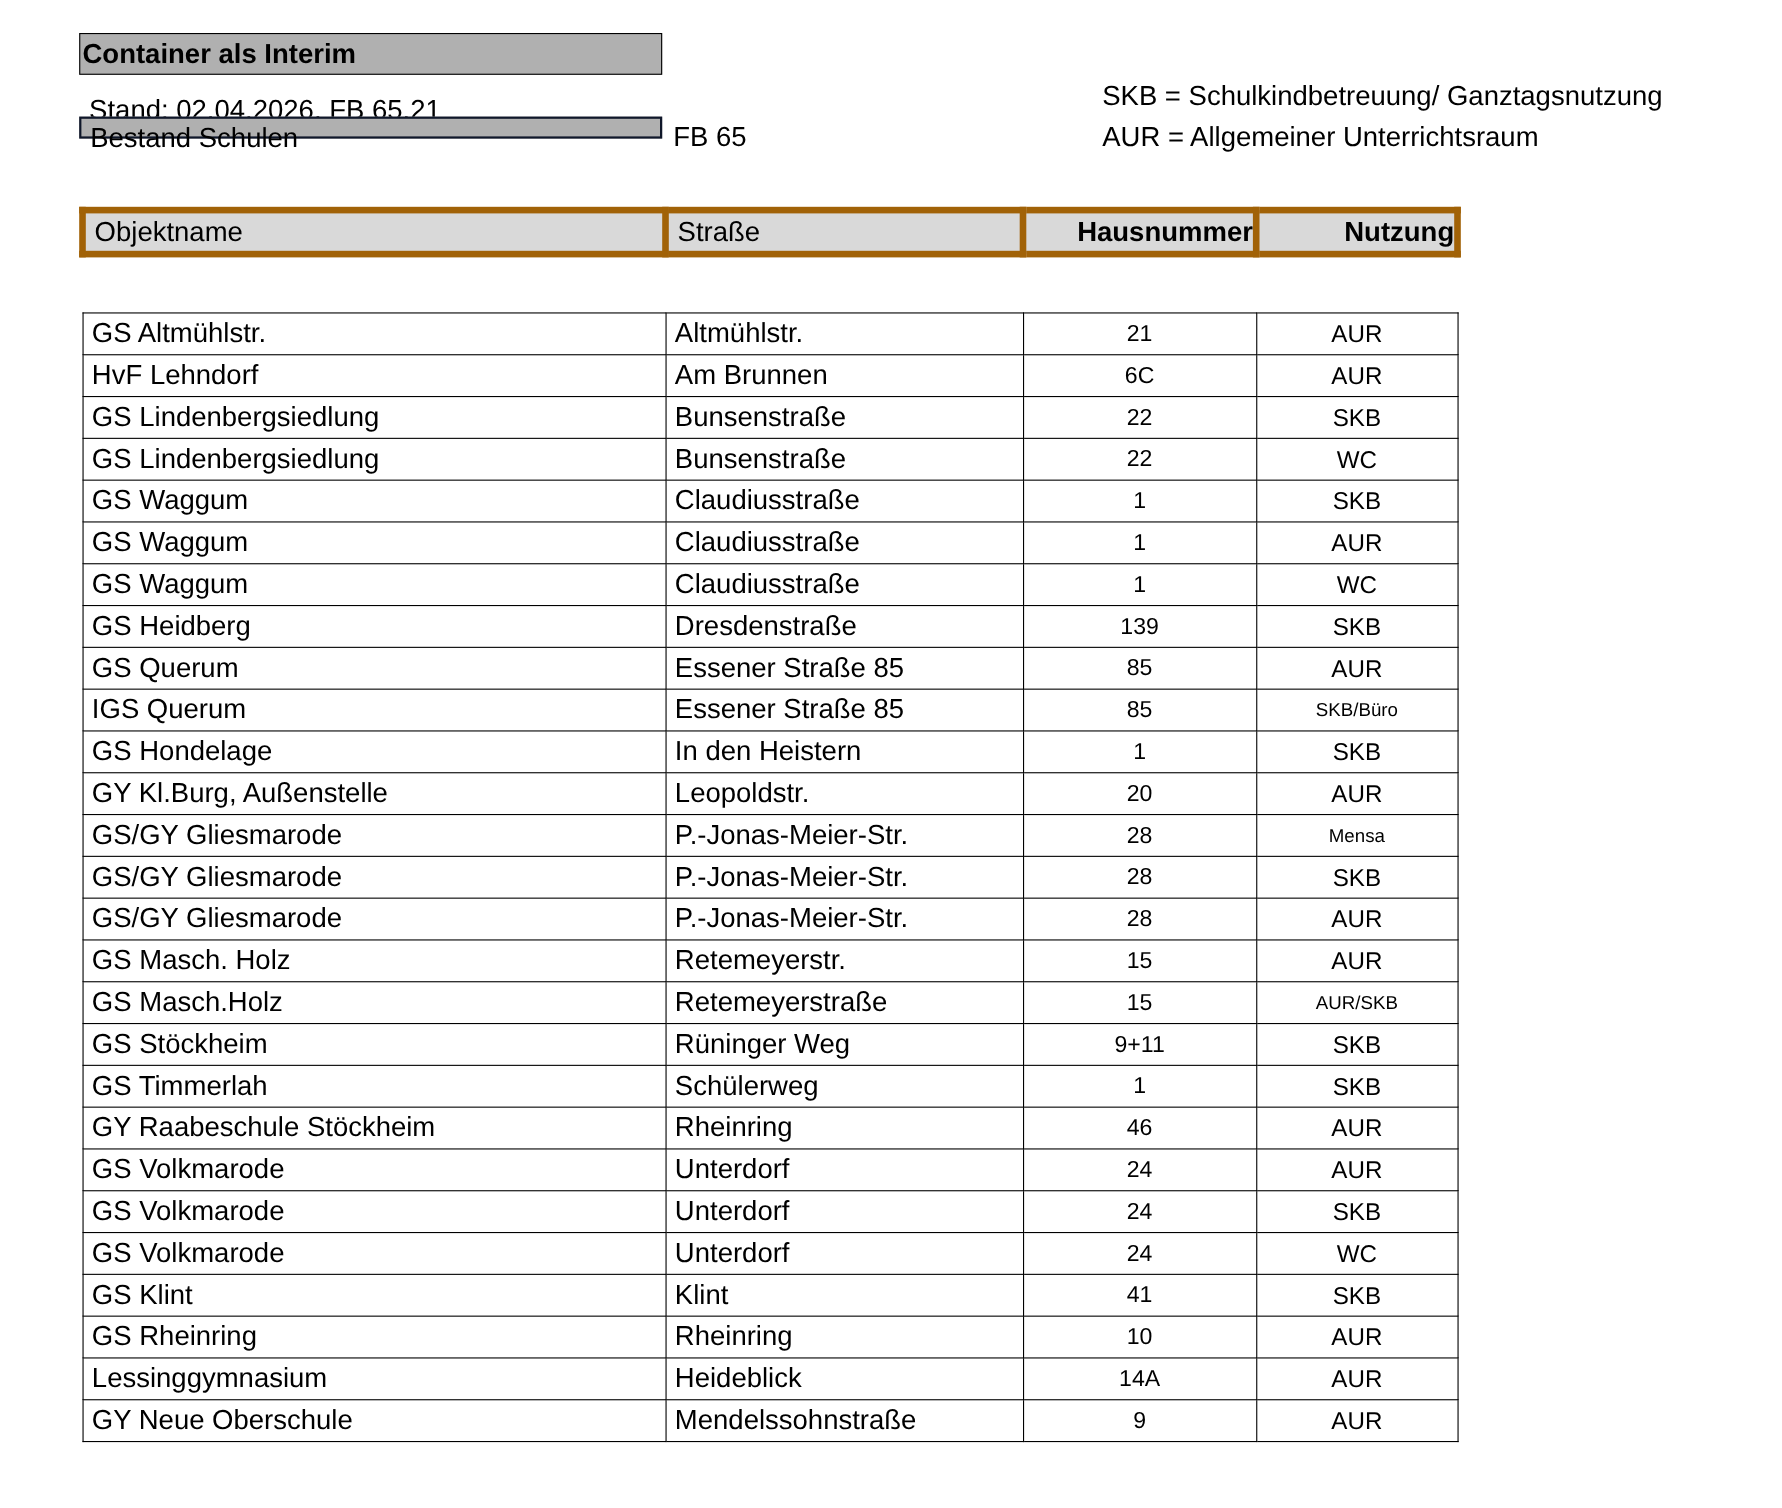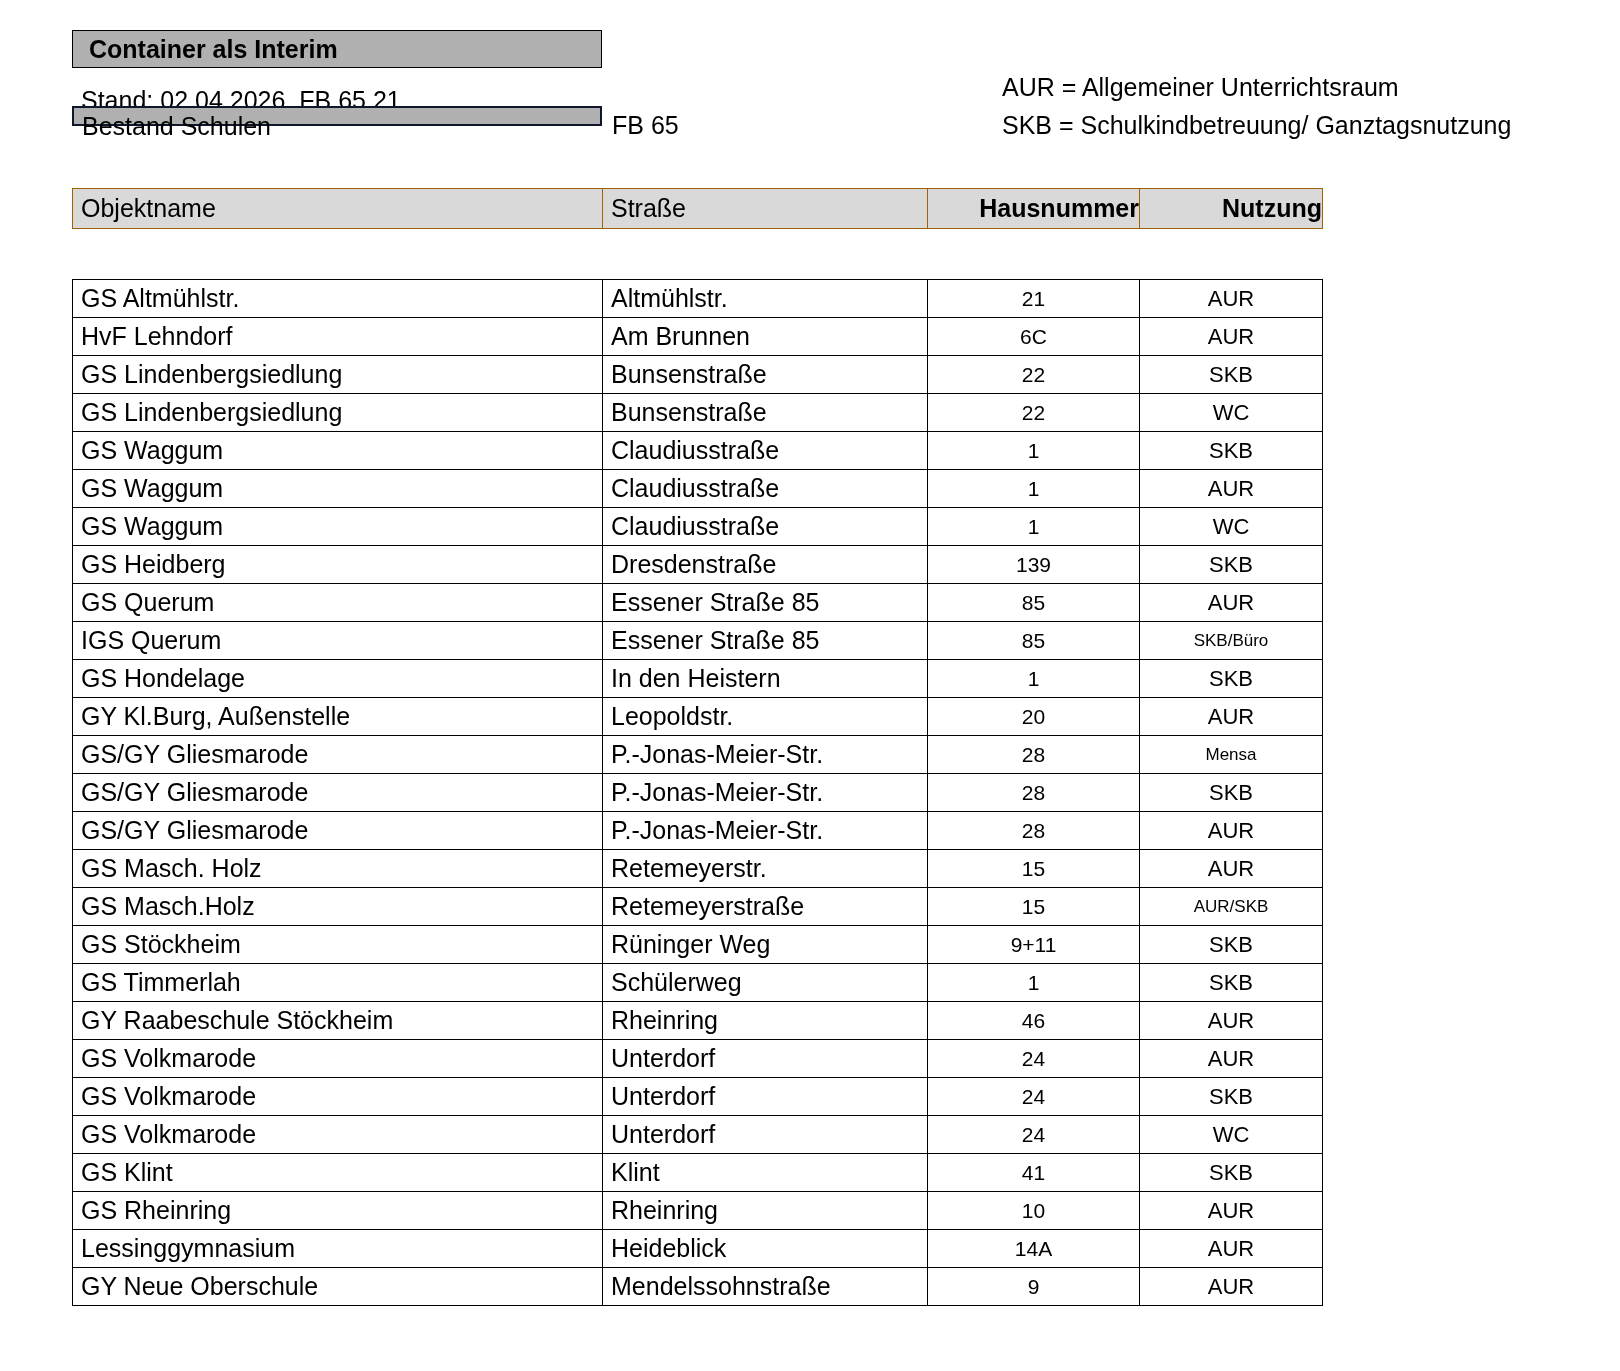--- a/index.html
+++ b/index.html
@@ -34,21 +34,21 @@
     align-items: flex-start;
   }
   .title-bar {
     width: 530px;
     background: #b0b0b0;
     border: 1px solid #000;
     box-sizing: border-box;
     font-size: 25px;
     font-weight: bold;
     line-height: 36px;
-    padding: 0 16px;
+    padding: 0 2px;
     height: 38px;
   }
   .stand {
     width: 530px;
     box-sizing: border-box;
     font-size: 25px;
     line-height: 38px;
     padding: 12px 8px;
     height: 38px;
     border: 1px solid transparent;
@@ -94,21 +94,21 @@
     table-layout: fixed;
     width: 1250px;
   }
   table.grid col.c-obj  { width: 530px; }
   table.grid col.c-str  { width: 325px; }
   table.grid col.c-nr   { width: 212px; }
   table.grid col.c-nutz { width: 183px; }
 
   .head-row td {
     background: #d9d9d9;
-    border: 1px solid #a16207;
+    border: 6px solid #a16207;
     height: 40px;
     font-size: 25px;
     padding: 0 8px;
     vertical-align: middle;
     box-sizing: border-box;
   }
   .head-row td.ctr { text-align: right; padding: 0; font-weight: bold; }
 
   .gap-row td {
     border: none;
@@ -151,22 +151,22 @@
     <div class="hdr-row">
       <div class="stand">Stand: 02.04.2026, FB 65.21</div>
     </div>
     <div class="hdr-row">
       <div class="bestand-bar">Bestand Schulen</div>
       <div class="fb65">FB 65</div>
     </div>
 
     <div class="legend">
       <div class="spacer"></div>
+      <div>SKB = Schulkindbetreuung/ Ganztagsnutzung</div>
       <div>AUR = Allgemeiner Unterrichtsraum</div>
-      <div>SKB = Schulkindbetreuung/ Ganztagsnutzung</div>
     </div>
   </div>
 
   <div class="tbl-wrap">
     <table class="grid">
       <colgroup>
         <col class="c-obj">
           <col class="c-str">
           <col class="c-nr">
           <col class="c-nutz">

